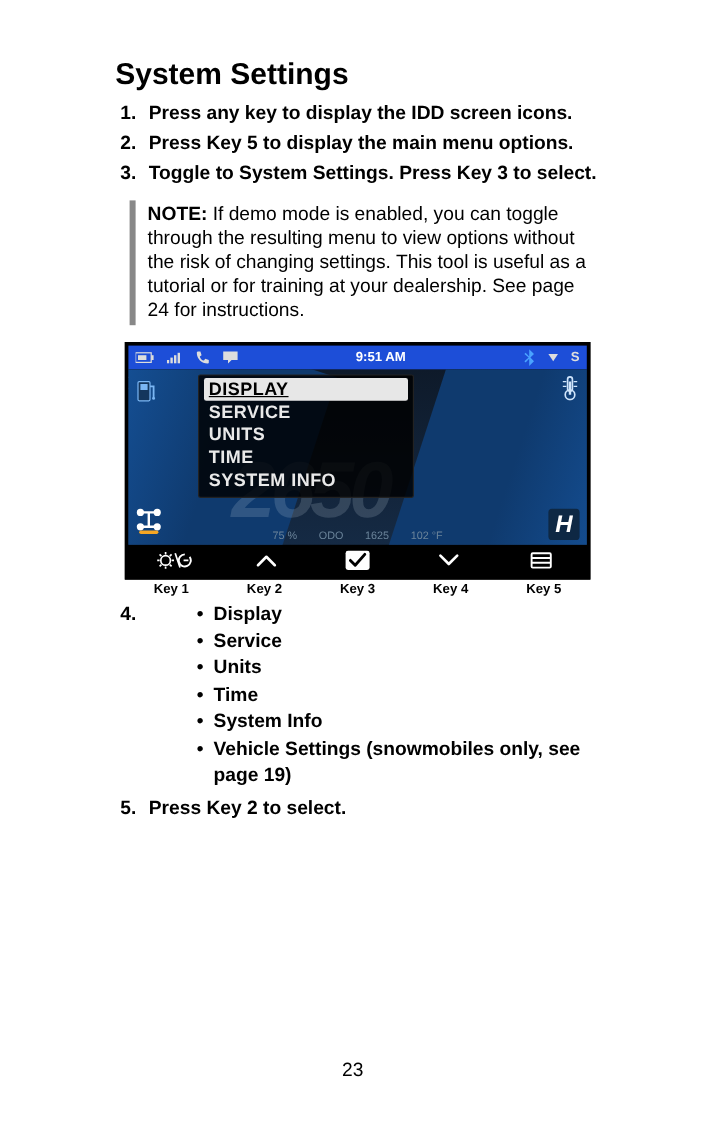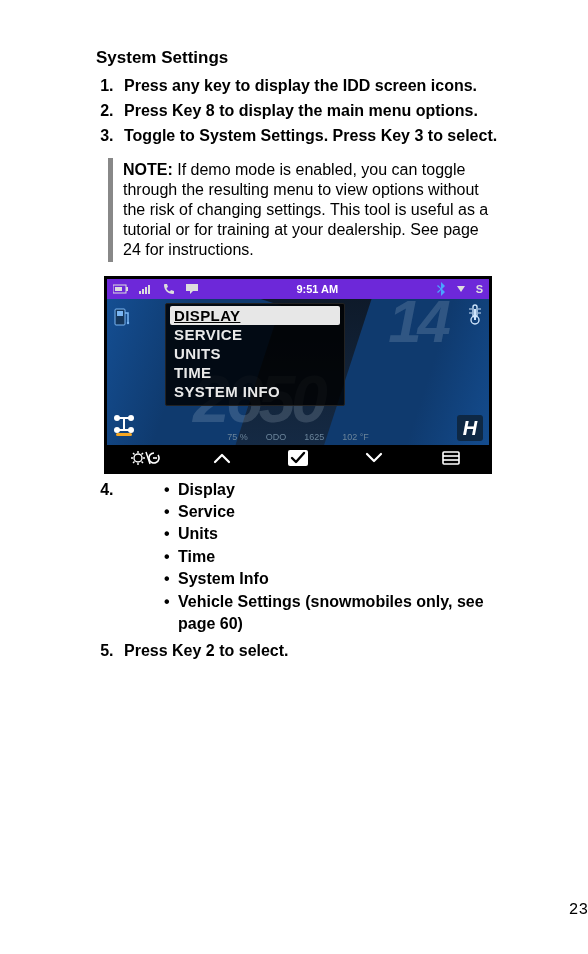--- a/index.html
+++ b/index.html
@@ -9,21 +9,21 @@
     width: 588px;
     height: 954px;
     background: #fff;
     color: #000;
     position: relative;
   }
   .page {
     padding: 48px 88px 0 96px;
   }
   h2.title {
-    font-size: 17px;
+    font-size: 25px;
     font-weight: bold;
     margin: 0 0 6px 0;
   }
   ol.steps {
     margin: 0 0 10px 0;
     padding-left: 22px;
     font-size: 16px;
     line-height: 1.45;
     font-weight: bold;
   }
@@ -45,21 +45,21 @@
   .device {
     width: 388px;
     margin: 0 auto 4px auto;
   }
   .screen-outer {
     border: 3px solid #000;
     background: #000;
   }
   .status-bar {
     height: 20px;
-    background: #6d28d9;
+    background: #1d4ed8;
     color: #ddd;
     font-size: 11px;
     display: flex;
     align-items: center;
     padding: 0 6px;
     gap: 10px;
   }
   .status-bar .spacer { flex: 1; }
   .status-bar .clock { font-weight: bold; color:#fff; }
   .status-bar svg { display:block; }
@@ -180,36 +180,35 @@
     position:relative;
     padding-left: 14px;
   }
   .step4-list li::before {
     content:"•";
     position:absolute; left:0;
   }
 
   .page-number {
     position:absolute;
-    bottom: 35px;
+    bottom: 52px;
     left:0; right:0;
-    text-align:right;
+    text-align:center;
     font-size:16px;
-    font-family:Liberation Mono, monospace;
   }
 </style>
 </head>
 <body>
 
 <div class="page">
   <h2 class="title">System Settings</h2>
 
   <ol class="steps">
     <li>Press any key to display the IDD screen icons.</li>
-    <li>Press Key 8 to display the main menu options.</li>
+    <li>Press Key 5 to display the main menu options.</li>
     <li>Toggle to System Settings. Press Key 3 to select.</li>
   </ol>
 
   <div class="note-block">
     <span class="note-label">NOTE:</span>
     <span class="note-text">If demo mode is enabled, you can toggle through the resulting menu to view options without the risk of changing settings. This tool is useful as a tutorial or for training at your dealership. See page 24 for instructions.</span>
   </div>
 
   <div class="device">
     <div class="screen-outer">
@@ -273,21 +272,20 @@
               <rect x="6" y="2" width="4" height="12" rx="2" fill="none" stroke="#cfe4fb" stroke-width="1.4"></rect>
               <circle cx="8" cy="17" r="4" fill="none" stroke="#cfe4fb" stroke-width="1.4"></circle>
               <line x1="8" y1="6" x2="8" y2="17" stroke="#cfe4fb" stroke-width="2"></line>
               <line x1="2" y1="6" x2="5" y2="6" stroke="#cfe4fb"></line>
               <line x1="2" y1="10" x2="5" y2="10" stroke="#cfe4fb"></line>
               <line x1="11" y1="6" x2="14" y2="6" stroke="#cfe4fb"></line>
               <line x1="11" y1="10" x2="14" y2="10" stroke="#cfe4fb"></line>
             </svg>
         </span>
 
-        <div class="bg-num n14">14</div>
         <div class="mph">MPH</div>
         <div class="bg-num n2650">2650</div>
         <div class="rpm">RPM</div>
 
         <div class="menu-box">
           <div class="menu-item selected">DISPLAY</div>
           <div class="menu-item">SERVICE</div>
           <div class="menu-item">UNITS</div>
           <div class="menu-item">TIME</div>
           <div class="menu-item">SYSTEM INFO</div>
@@ -354,30 +352,37 @@
         <div class="bb-cell">
           <svg width="20" height="16">
               <rect x="2" y="2" width="16" height="12" rx="1" fill="none" stroke="#fff" stroke-width="1.6"></rect>
               <line x1="2" y1="6" x2="18" y2="6" stroke="#fff" stroke-width="1.6"></line>
               <line x1="2" y1="10" x2="18" y2="10" stroke="#fff" stroke-width="1.6"></line>
             </svg>
         </div>
       </div>
     </div>
 
+    <div class="key-labels">
+      <span>Key 1</span>
+      <span>Key 2</span>
+      <span>Key 3</span>
+      <span>Key 4</span>
+      <span>Key 5</span>
+    </div>
   </div>
 
   <ol class="steps" start="4">
     <li>
       <ul class="step4-list">
         <li>Display</li>
         <li>Service</li>
         <li>Units</li>
         <li>Time</li>
         <li>System Info</li>
-        <li>Vehicle Settings (snowmobiles only, see page 60)</li>
+        <li>Vehicle Settings (snowmobiles only, see page 19)</li>
       </ul>
     </li>
     <li>Press Key 2 to select.</li>
   </ol>
 </div>
 
 <div class="page-number">23</div>
 
 </body></html>

